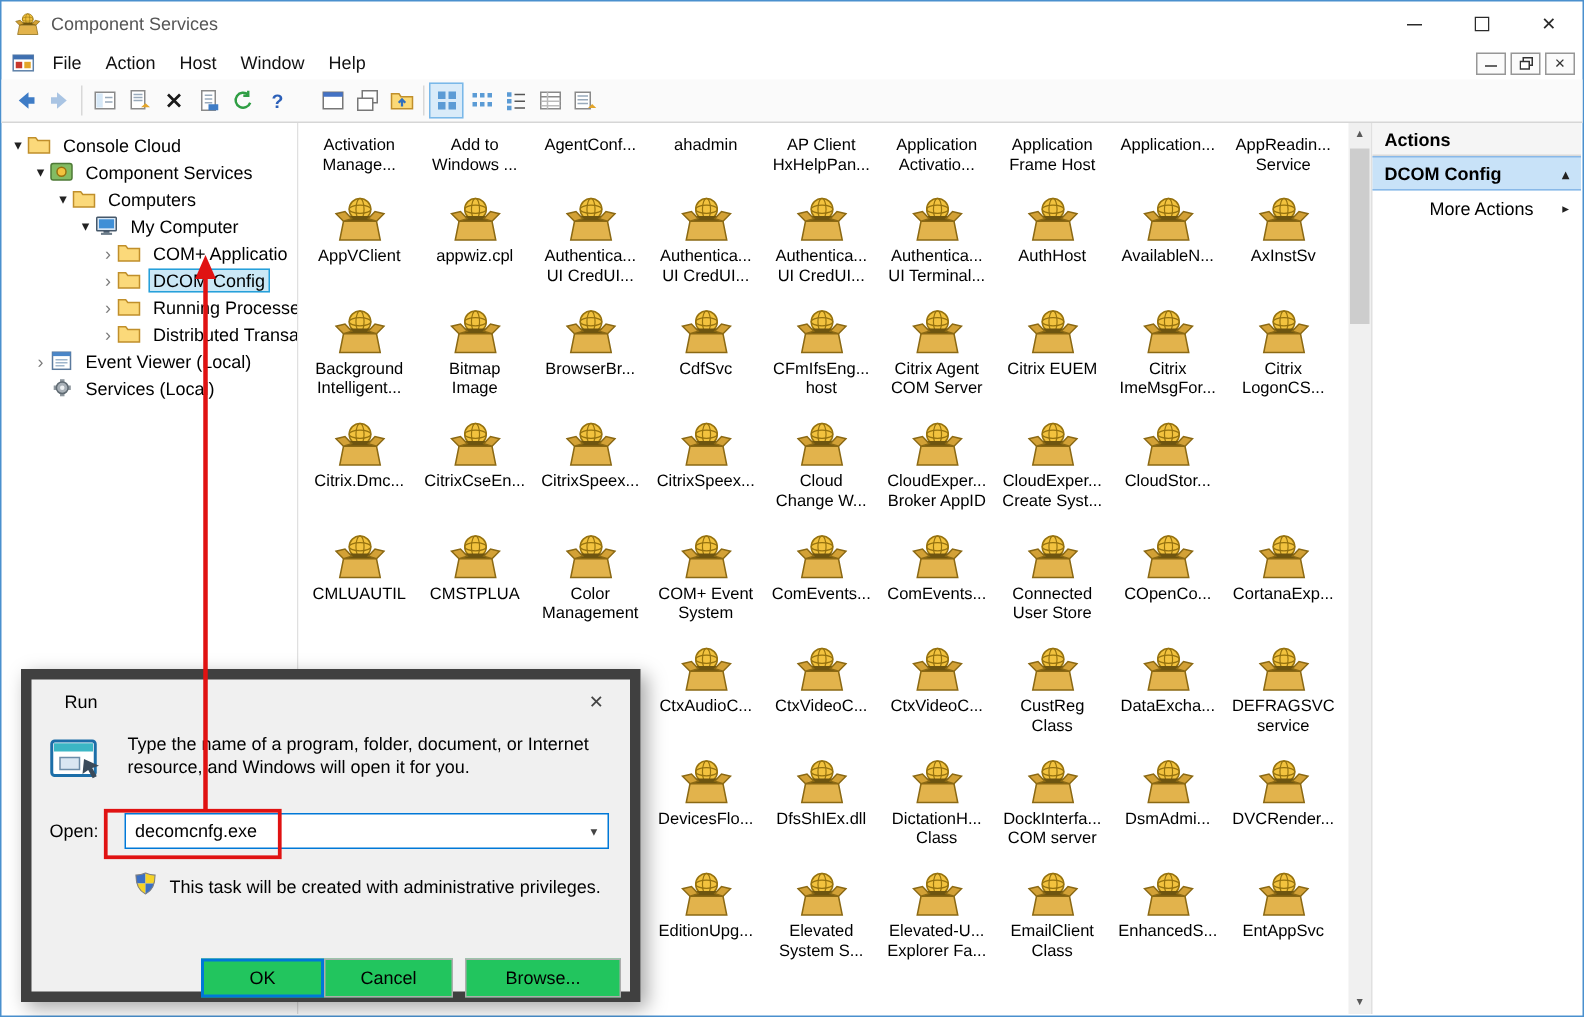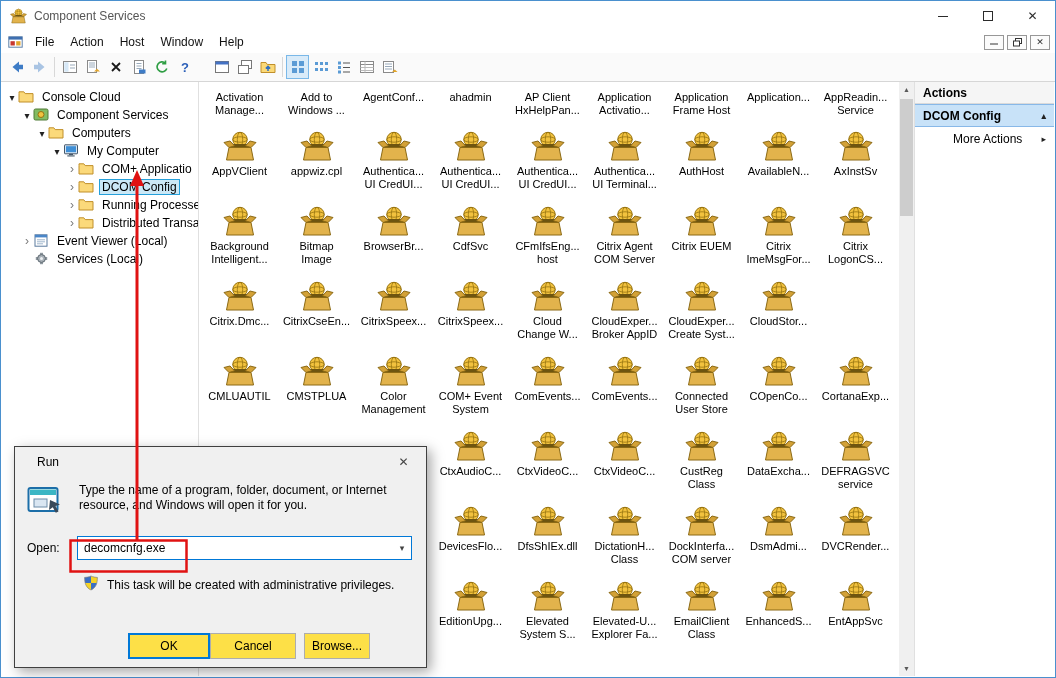--- a/index.html
+++ b/index.html
@@ -58,41 +58,41 @@
   .a-head{height:22px;background:#F5F5F5;border-bottom:1px solid #DADADA;font-weight:bold;
           padding:4px 8px 0;box-sizing:border-box;}
   .a-sel{height:23px;background:#C8E2F8;border-top:1px solid #88B8E8;border-bottom:1px solid #88B8E8;
          display:flex;align-items:center;justify-content:space-between;font-weight:bold;
          padding:0 8px;box-sizing:border-box;}
   .a-more{height:23px;display:flex;align-items:center;justify-content:space-between;
           padding:0 8px 0 38px;box-sizing:border-box;}
   .caret{font-size:9px;color:#222;}
   
   .run{position:absolute;left:14px;top:446px;width:413px;height:222px;background:#F0F0F0;
-       border:1px solid #404040;box-shadow:4px 4px 12px rgba(0,0,0,.35);z-index:40;box-sizing:border-box;}
+       border:7px solid #404040;box-shadow:4px 4px 12px rgba(0,0,0,.35);z-index:40;box-sizing:border-box;}
   .r-title{height:30px;display:flex;align-items:center;padding-left:22px;}
   .r-close{margin-left:auto;width:45px;height:30px;display:flex;align-items:center;
            justify-content:center;color:#444;font-size:12px;}
   .r-body{padding:6px 12px 0 12px;}
   .r-row1{display:flex;gap:14px;}
   .r-ico{width:38px;height:30px;flex:none;margin-top:2px;}
   .r-desc{font-size:12px;line-height:15px;width:312px;}
   .r-row2{margin-top:21px;display:flex;align-items:center;}
   .r-open-label{width:50px;flex:none;}
   .combo{flex:1;height:24px;background:#fff;border:1px solid #0078D7;display:flex;
          align-items:center;box-sizing:border-box;margin-right:2px;}
   .combo-text{padding-left:6px;flex:1;}
   .combo-arrow{width:18px;text-align:center;color:#444;font-size:9px;}
   .r-row3{margin-top:15px;display:flex;align-items:center;gap:8px;padding-left:56px;}
   .r-btns{position:absolute;left:113px;top:186px;display:flex;}
-  .r-btns button{height:26px;background:#fde047;border:1px solid #ADADAD;font-size:12px;
+  .r-btns button{height:26px;background:#22c55e;border:1px solid #ADADAD;font-size:12px;
                  font-family:inherit;box-sizing:border-box;padding:0;}
   .btn-ok{width:82px;border:2px solid #0078D7 !important;}
   .btn-cancel{width:86px;}
-  .btn-browse{width:66px;margin-left:8px;}
+  .btn-browse{width:104px;margin-left:8px;}
   
   .annot{position:absolute;left:0;top:0;z-index:99;pointer-events:none;}
 </style>
 </head>
 <body>
 
 <div class="win">
   <div class="titlebar">
     <span class="app-ico">
         <svg width="17" height="17" viewBox="0 0 34 34">

